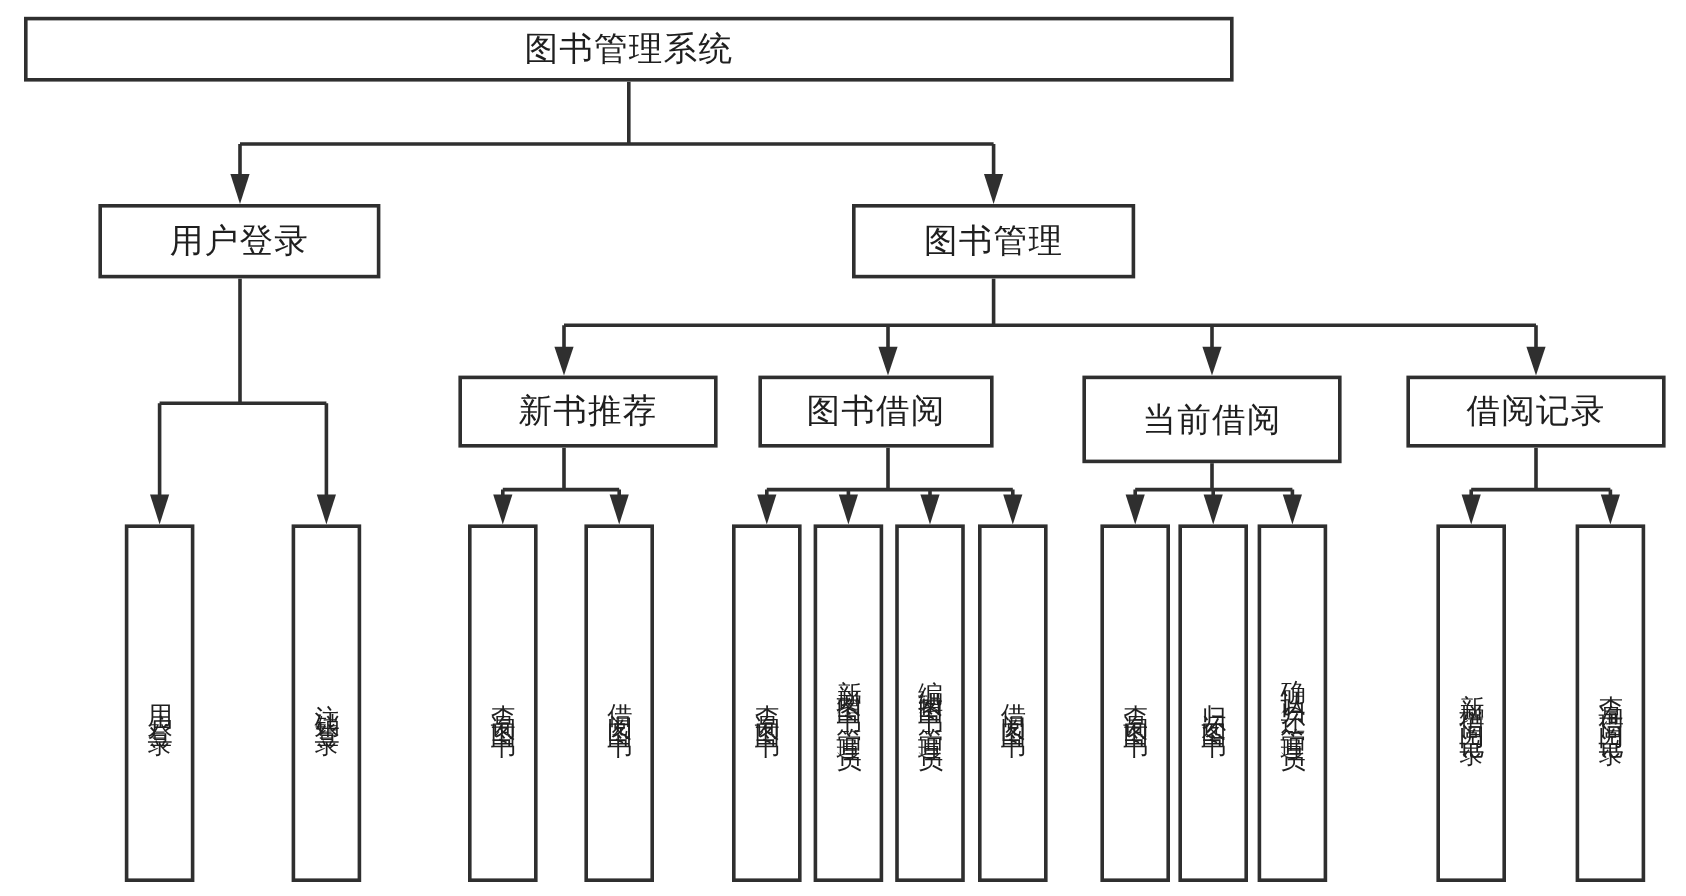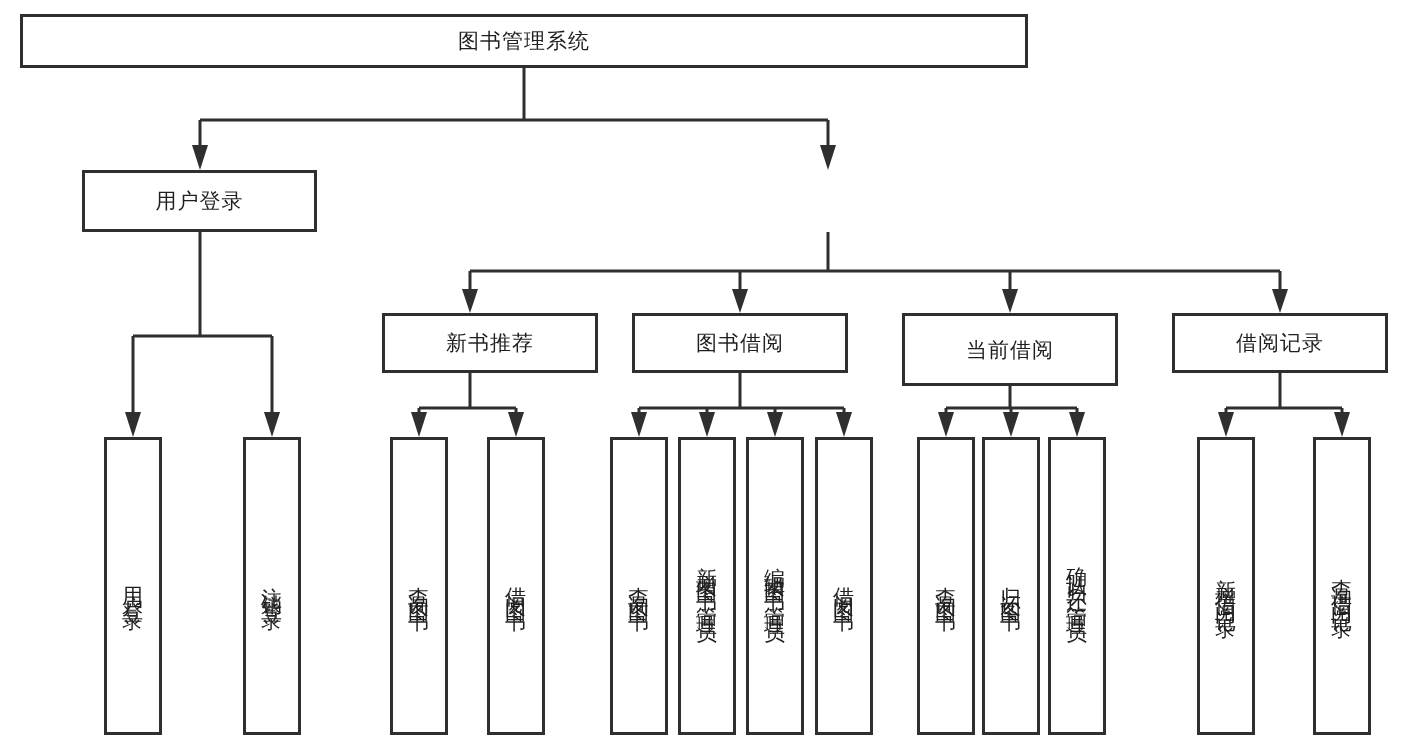--- a/index.html
+++ b/index.html
@@ -20,21 +20,21 @@
     position: absolute;
     box-sizing: border-box;
     border: 3px solid #2f2f2f;
     background: #ffffff;
     color: #1f1f1f;
     display: flex;
     align-items: center;
     justify-content: center;
   }
   .hbox {
-    font-size: 21px;
+    font-size: 28px;
     letter-spacing: 1px;
     white-space: nowrap;
   }
   .vbox { width: 58px; height: 298px; top: 437px; }
   .vbox .vtext {
     writing-mode: vertical-rl;
     text-orientation: mixed;
     font-size: 21px;
     letter-spacing: 8px;
     line-height: 1.0;
@@ -95,25 +95,28 @@
     </g>
   </svg>
 
   <div class="node hbox" style="left:20px; top:14px; width:1008px; height:54px;">
     <span>图书管理系统</span>
   </div>
 
   <div class="node hbox" style="left:82px; top:170px; width:235px; height:62px;">
     <span>用户登录</span>
   </div>
+  <div class="node hbox" style="left:710px; top:170px; width:236px; height:62px;">
+    <span>图书管理</span>
+  </div>
 
   <div class="node hbox" style="left:382px; top:313px; width:216px; height:60px;">
     <span>新书推荐</span>
   </div>
-  <div class="node hbox" style="left:632px; top:313px; width:216px; height:60px;">
+  <div class="node hbox" style="left:632px; top:313px; width:196px; height:60px;">
     <span>图书借阅</span>
   </div>
   <div class="node hbox" style="left:902px; top:313px; width:216px; height:73px;">
     <span>当前借阅</span>
   </div>
   <div class="node hbox" style="left:1172px; top:313px; width:216px; height:60px;">
     <span>借阅记录</span>
   </div>
 
   <div class="node vbox" style="left:104px;">

